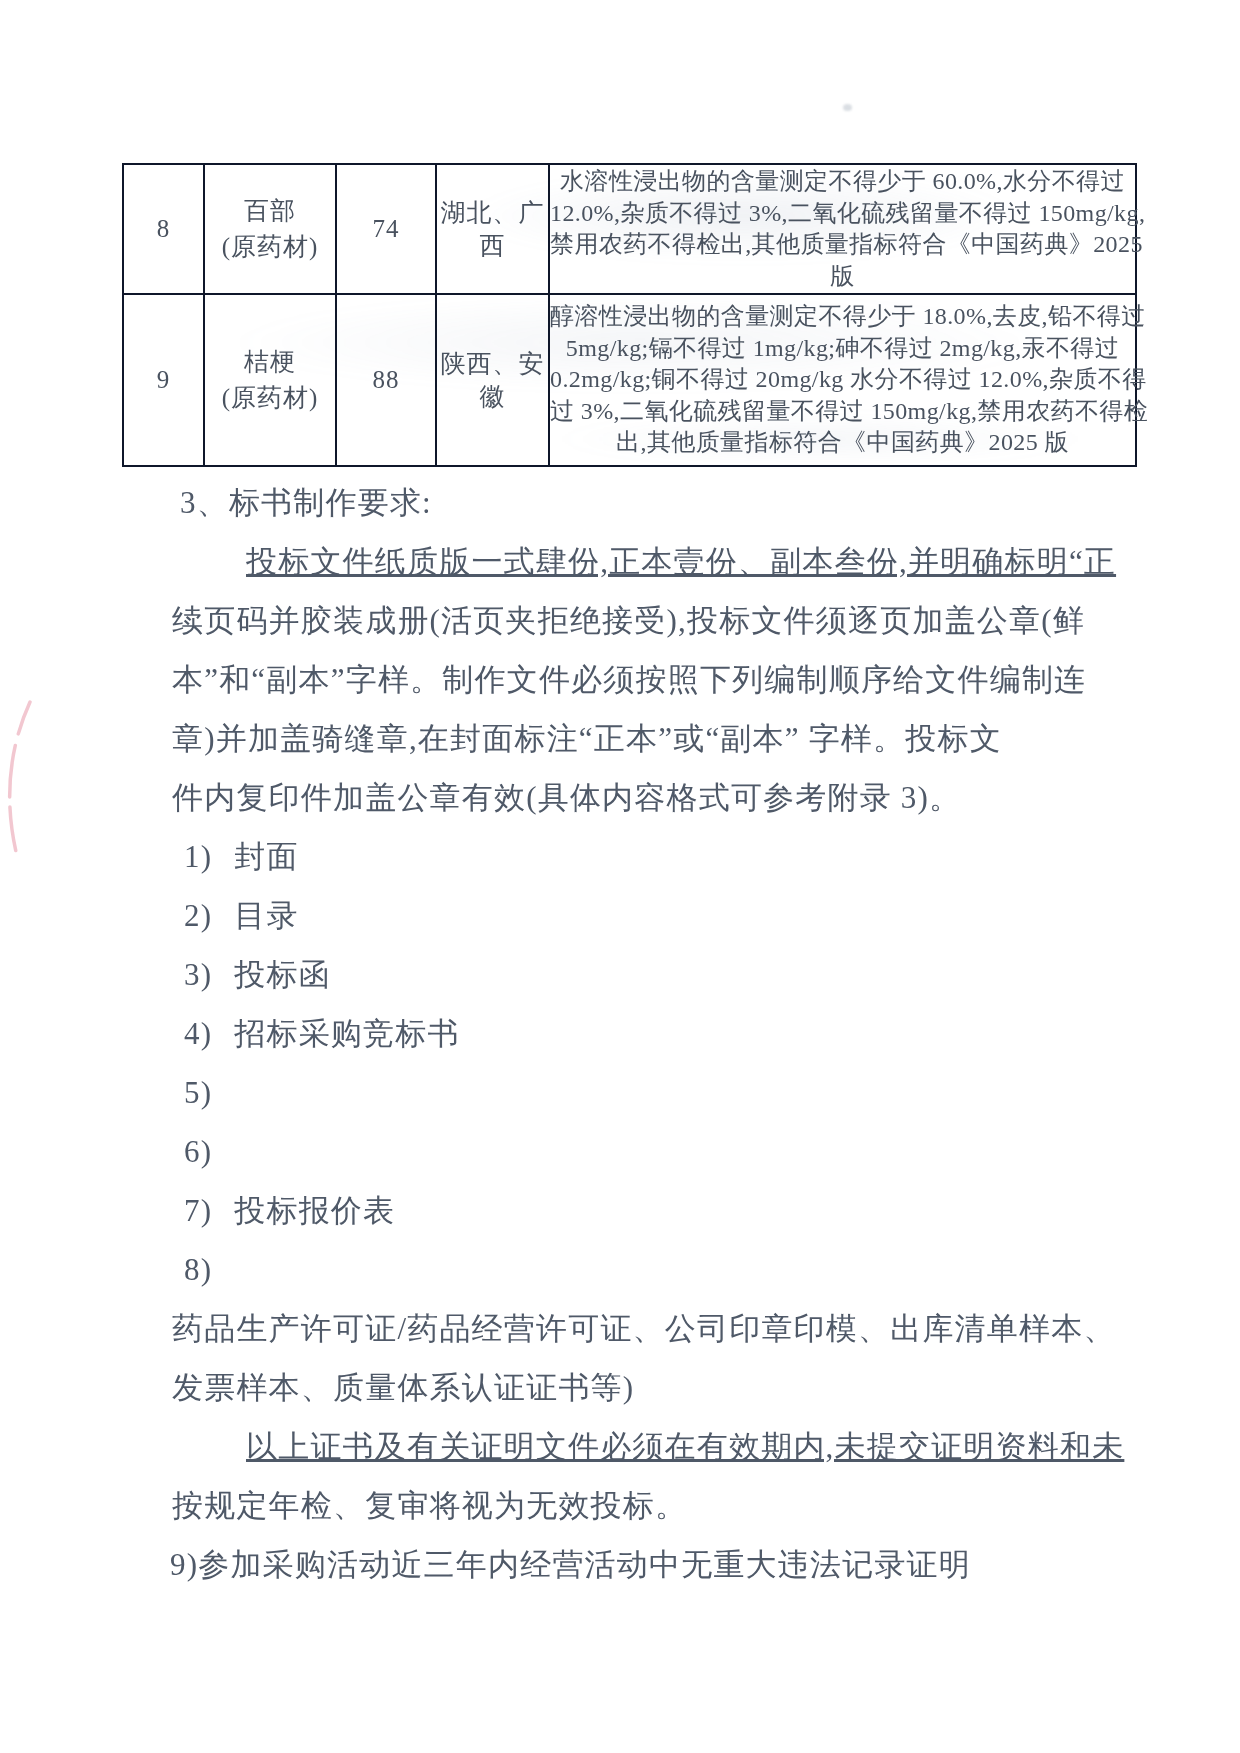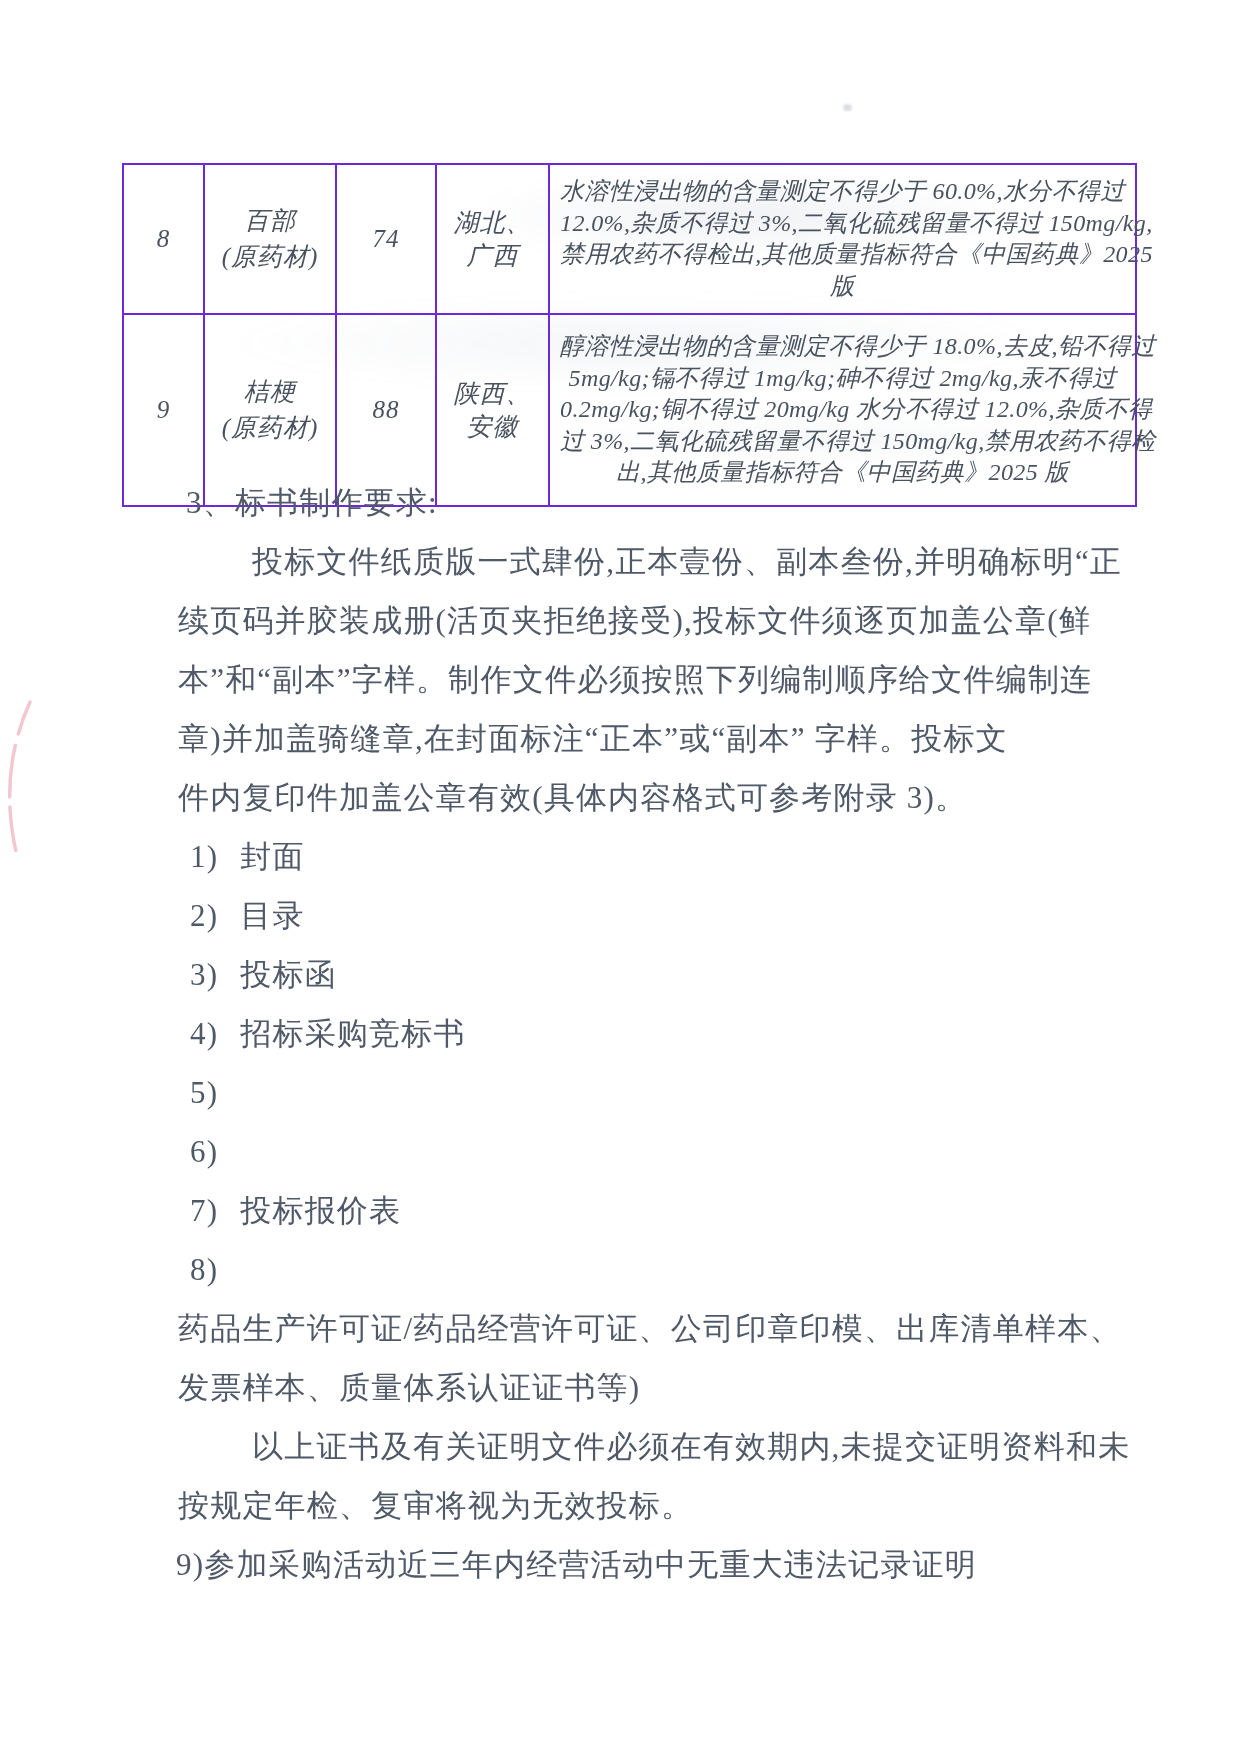--- a/index.html
+++ b/index.html
@@ -25,51 +25,50 @@
     background:rgba(150,160,175,0.35);filter:blur(1px);}
   .stamp-arc{position:absolute;left:0;top:698px;}
 
   
   table.spec{
     position:absolute;left:122px;top:163px;
     width:1013px;border-collapse:collapse;table-layout:fixed;
     color:#49525f;
   }
   table.spec td{
-    border:2px solid #6d28d9;
+    border:2px solid #0f172a;
     vertical-align:middle;
     font-size:25px;
     letter-spacing:1px;
     text-align:center;
-    padding:10px;
-    font-style:italic;
+    padding:0;
   }
   tr.row-8 td{height:128px;}
   tr.row-9 td{height:170px;}
   td.c-name div{line-height:36px;text-align:center;}
   td.c-req{
     text-align:left;
     vertical-align:top;
     padding:4px 10px 2px 12px;
   }
   td.c-req div{
     font-size:24px;
     line-height:31.5px;
     letter-spacing:0.4px;
     white-space:nowrap;
   }
 
   
-  .textflow{position:absolute;left:8px;top:473px;width:1014px;}
+  .textflow{position:absolute;left:2px;top:473px;width:1014px;}
   .tline{
     height:59px;display:flex;align-items:center;
     font-size:31px;letter-spacing:1.2px;white-space:nowrap;
   }
   .ind-head{padding-left:178px;}
-  .ind-first{padding-left:244px;}
+  .ind-first{padding-left:244px;text-decoration:underline;}
   .ind-cont{padding-left:170px;}
   .ind-list{padding-left:182px;}
   .ind-item9{padding-left:168px;}
   .list-gap{margin-left:22px;}
   .m8-gap{margin-left:24px;}
 </style>
 </head>
 <body>
 
 <div class="page">

